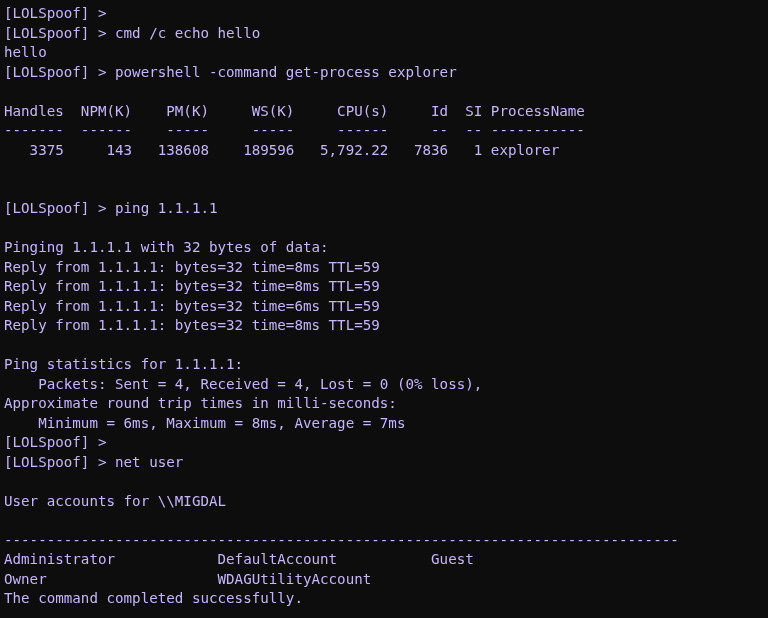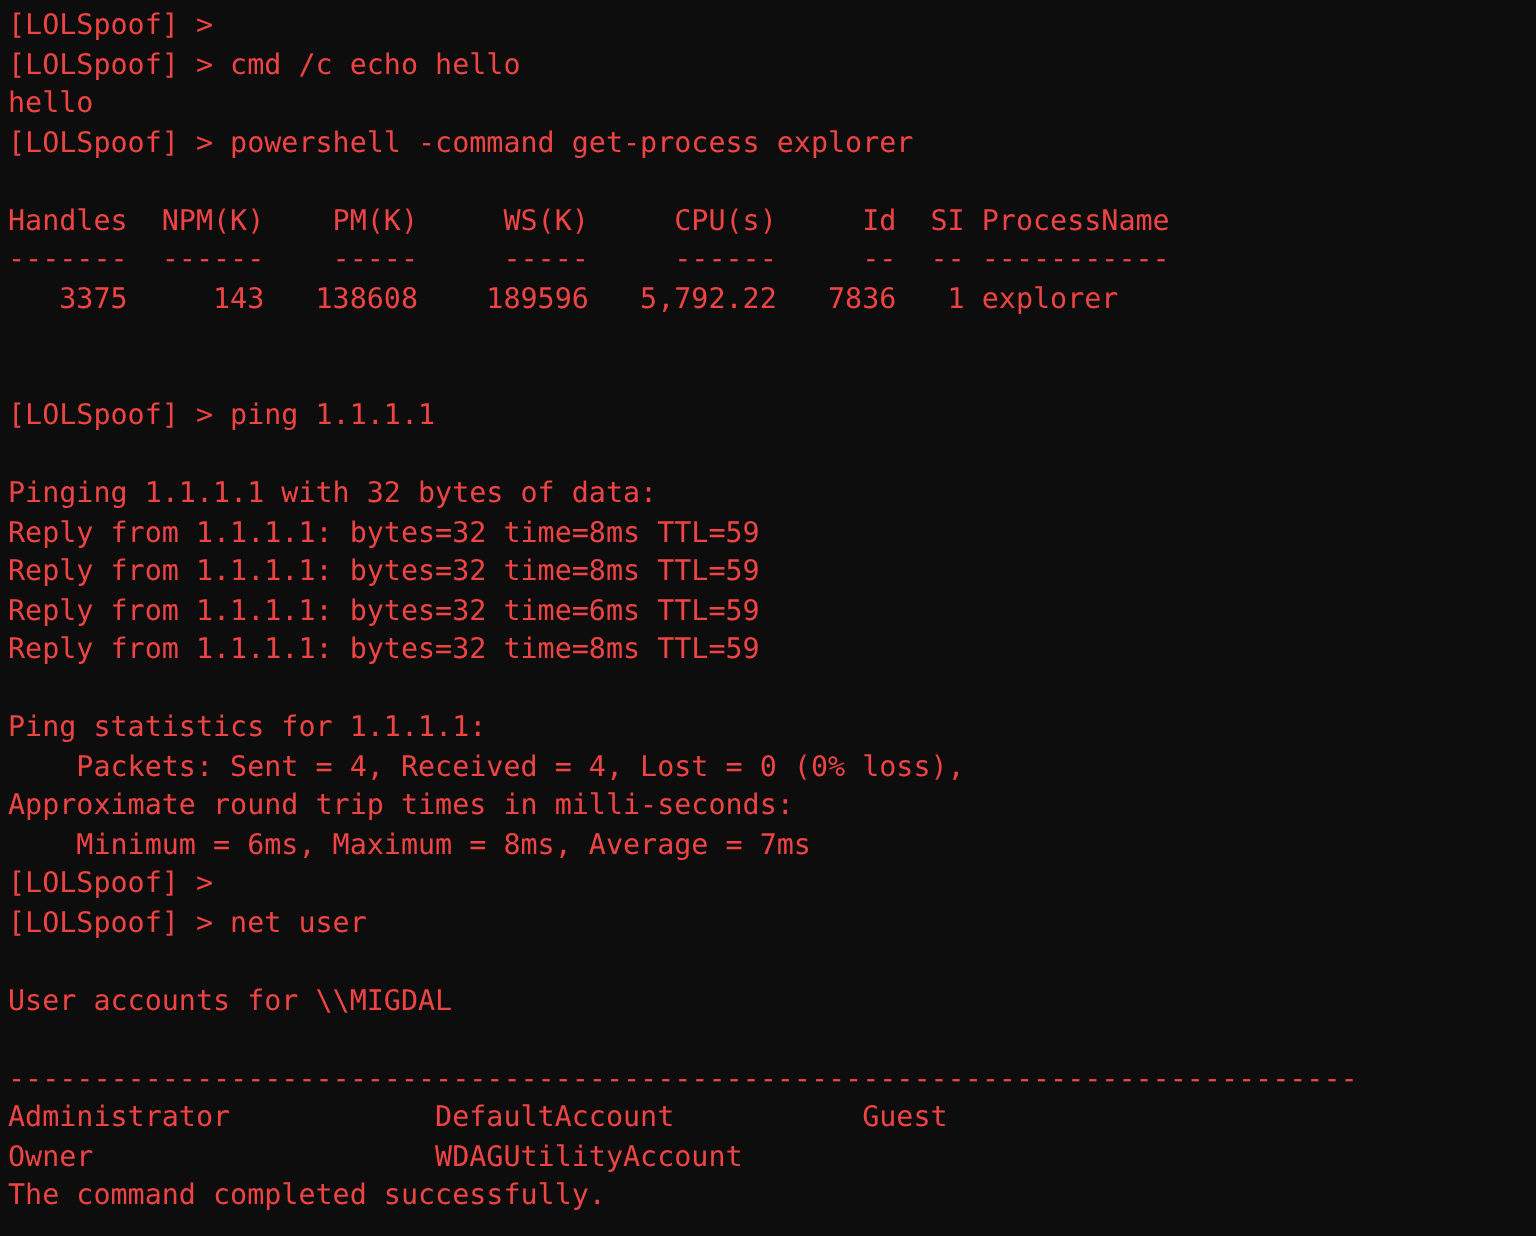--- a/index.html
+++ b/index.html
@@ -25,21 +25,21 @@
     font-size: 14.2px;
     line-height: 19.5px;
     letter-spacing: 0px;
     white-space: pre;
     overflow: hidden;
   }
   #terminal .line {
     display: block;
     height: 19.5px;
     white-space: pre;
-    color: #ef4444;
+    color: #c4b5fd;
   }
   #terminal .line.blank {
     color: transparent;
   }
 </style>
 </head>
 <body>
 
 <div id="terminal"><div class="line">[LOLSpoof] &gt; </div><div class="line">[LOLSpoof] &gt; cmd /c echo hello</div><div class="line">hello</div><div class="line">[LOLSpoof] &gt; powershell -command get-process explorer</div><div class="line blank"> </div><div class="line">Handles  NPM(K)    PM(K)     WS(K)     CPU(s)     Id  SI ProcessName</div><div class="line">-------  ------    -----     -----     ------     --  -- -----------</div><div class="line">   3375     143   138608    189596   5,792.22   7836   1 explorer</div><div class="line blank"> </div><div class="line blank"> </div><div class="line">[LOLSpoof] &gt; ping 1.1.1.1</div><div class="line blank"> </div><div class="line">Pinging 1.1.1.1 with 32 bytes of data:</div><div class="line">Reply from 1.1.1.1: bytes=32 time=8ms TTL=59</div><div class="line">Reply from 1.1.1.1: bytes=32 time=8ms TTL=59</div><div class="line">Reply from 1.1.1.1: bytes=32 time=6ms TTL=59</div><div class="line">Reply from 1.1.1.1: bytes=32 time=8ms TTL=59</div><div class="line blank"> </div><div class="line">Ping statistics for 1.1.1.1:</div><div class="line">    Packets: Sent = 4, Received = 4, Lost = 0 (0% loss),</div><div class="line">Approximate round trip times in milli-seconds:</div><div class="line">    Minimum = 6ms, Maximum = 8ms, Average = 7ms</div><div class="line">[LOLSpoof] &gt; </div><div class="line">[LOLSpoof] &gt; net user</div><div class="line blank"> </div><div class="line">User accounts for \\MIGDAL</div><div class="line blank"> </div><div class="line">-------------------------------------------------------------------------------</div><div class="line">Administrator            DefaultAccount           Guest</div><div class="line">Owner                    WDAGUtilityAccount</div><div class="line">The command completed successfully.</div><div class="line blank"> </div></div>
 

